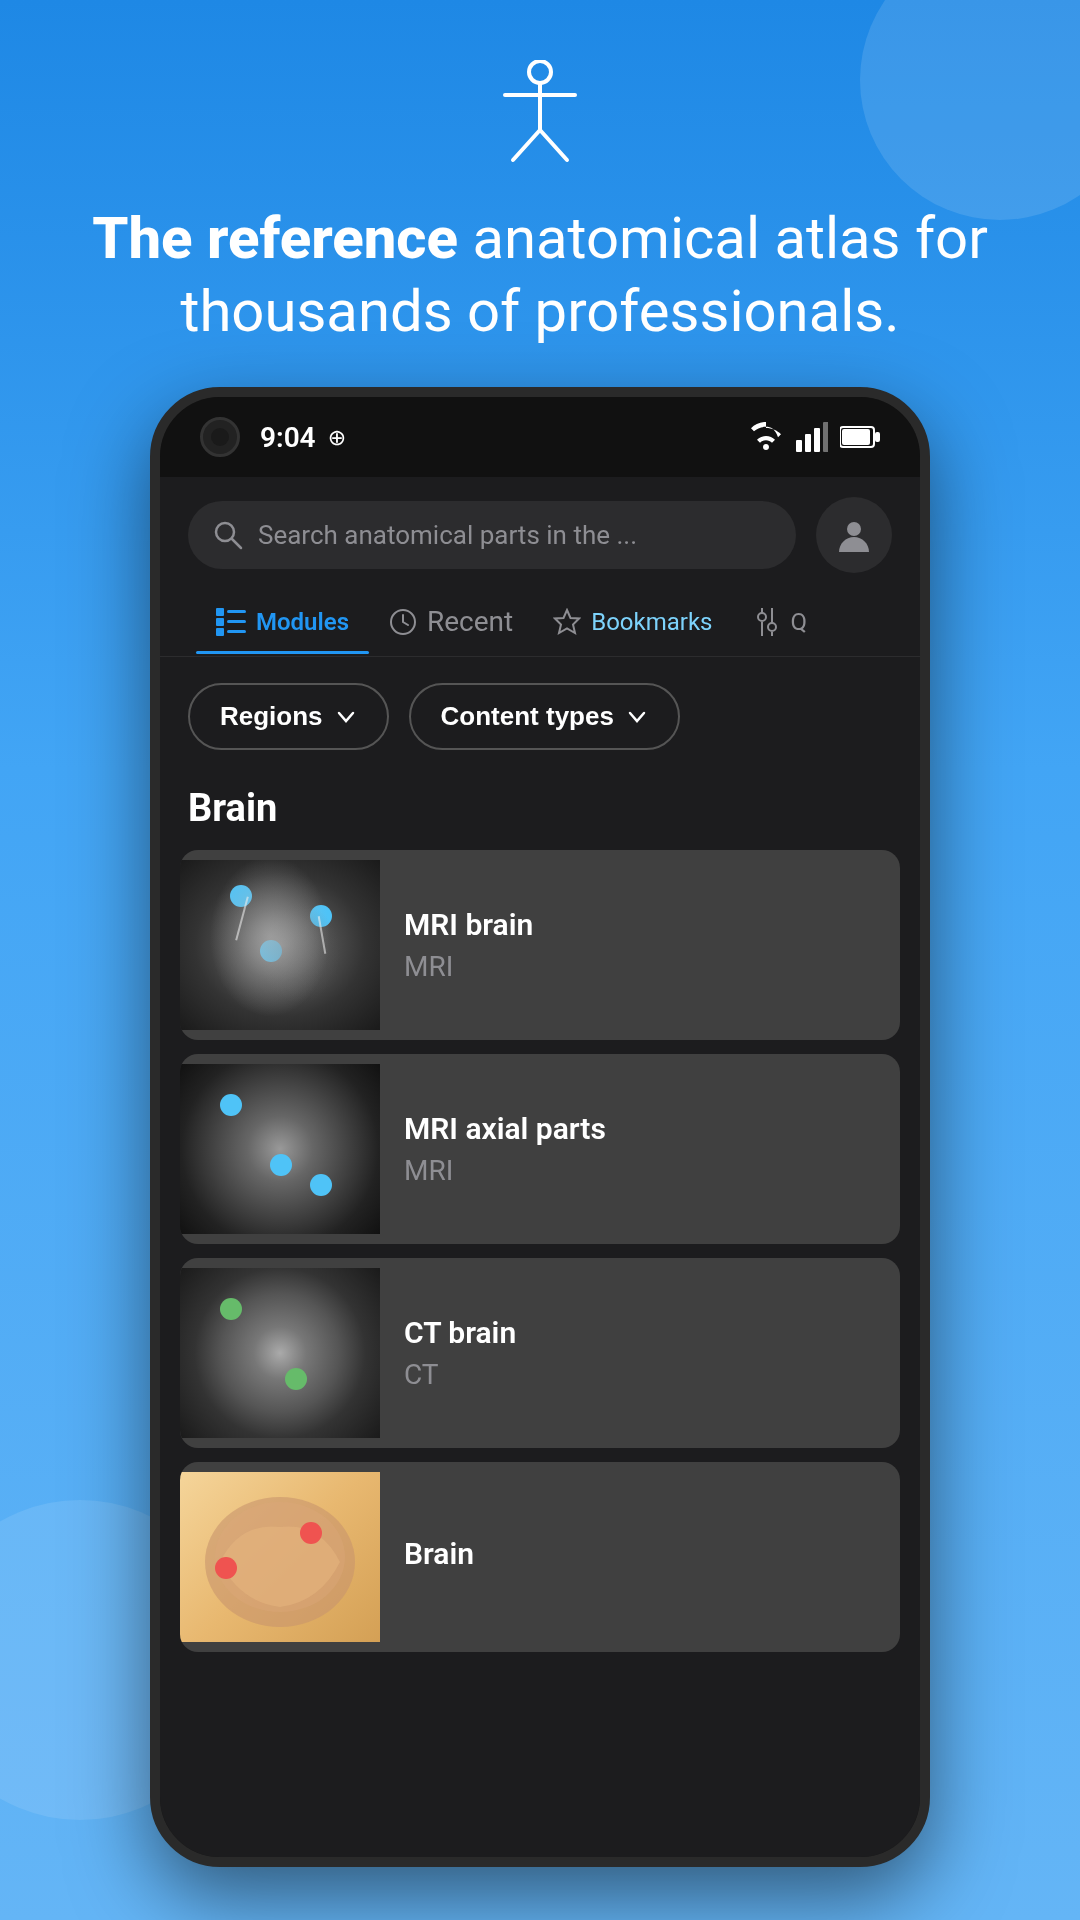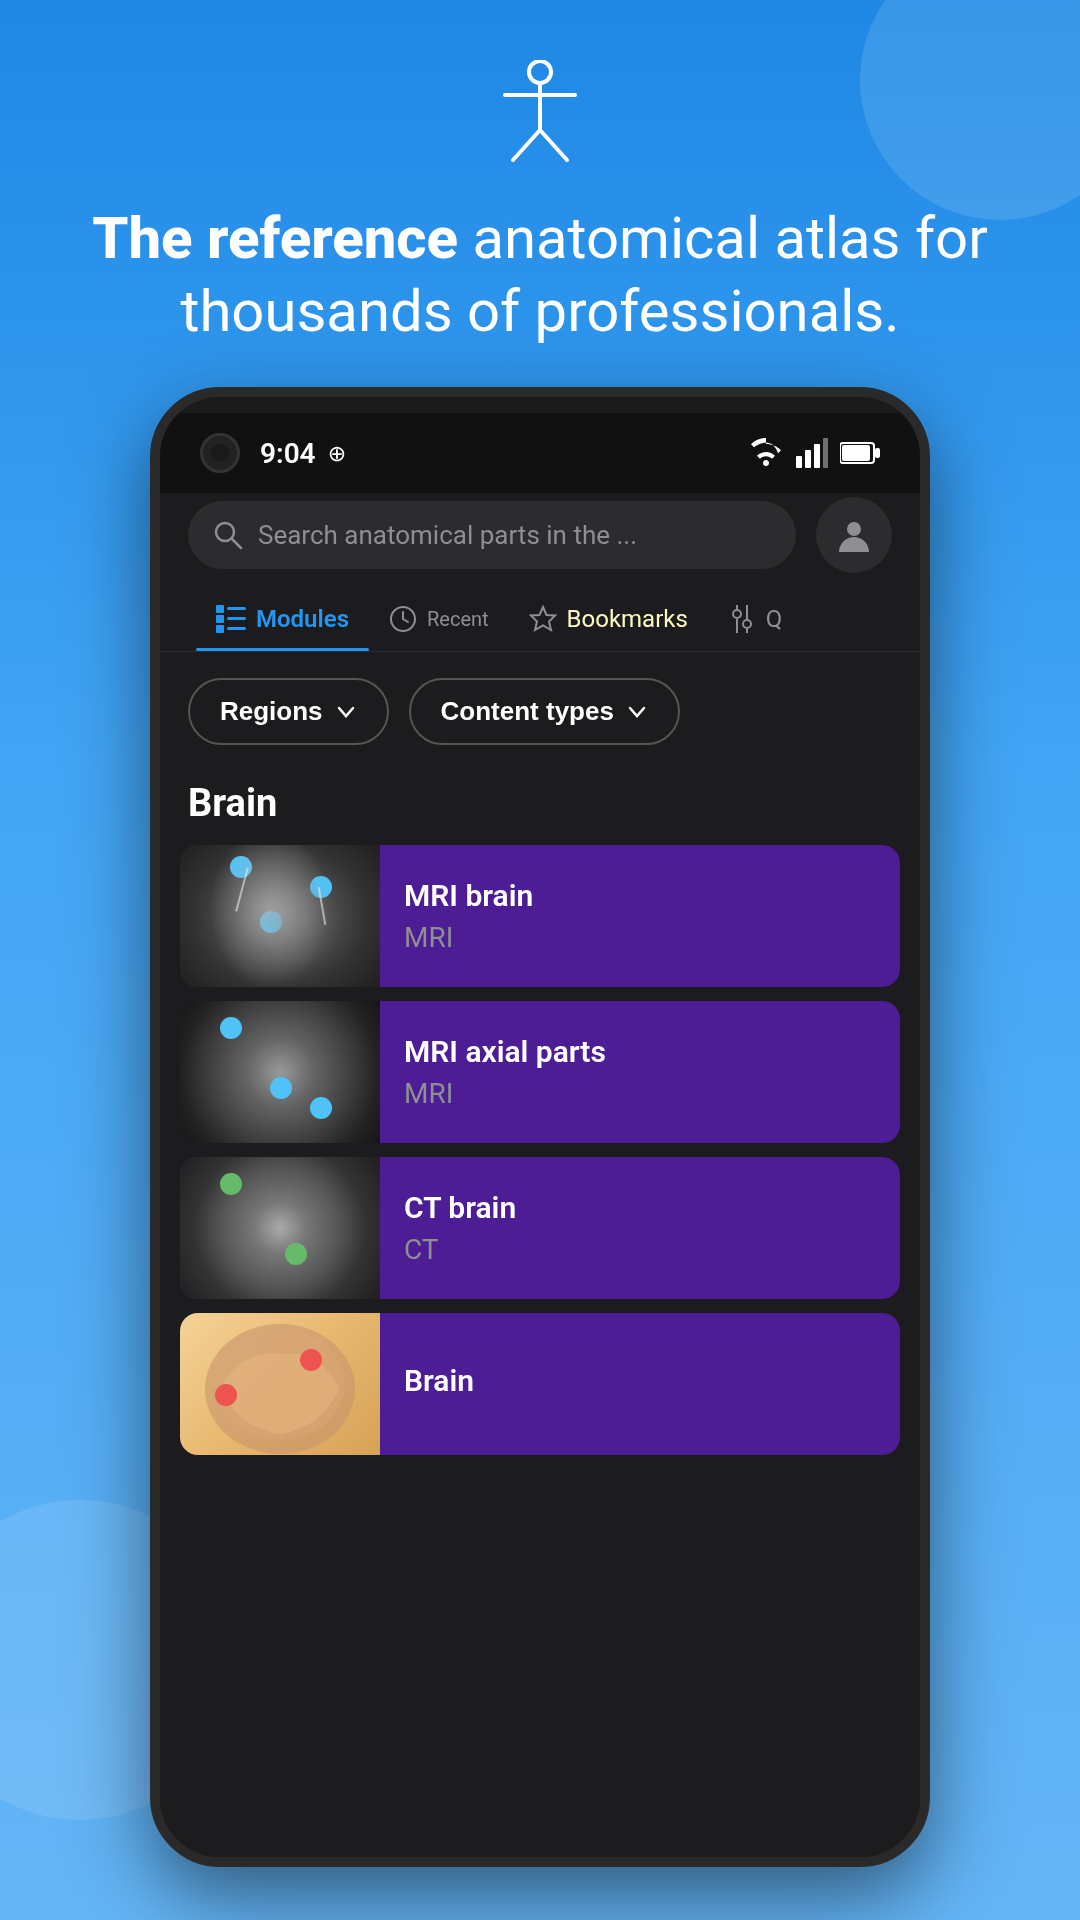--- a/index.html
+++ b/index.html
@@ -81,21 +81,21 @@
       background: #1a1a1a;
       border-radius: 70px;
       position: relative;
       overflow: hidden;
       box-shadow: 0 30px 80px rgba(0,0,0,0.5);
       border: 10px solid #2a2a2a;
     }
 
     .phone-notch {
       position: absolute;
-      top: 16px;
+      top: 0;
       left: 0;
       right: 0;
       height: 80px;
       background: #111;
       z-index: 10;
       display: flex;
       align-items: center;
       padding: 0 40px;
     }
 
@@ -240,26 +240,26 @@
     }
 
     .module-list {
       padding: 0 20px;
       display: flex;
       flex-direction: column;
       gap: 14px;
     }
 
     .module-item {
-      background: #4c1d95;
+      background: #404040;
       border-radius: 18px;
       display: flex;
       align-items: center;
       overflow: hidden;
-      height: 142px;
+      height: 190px;
     }
 
     .module-image {
       width: 200px;
       height: 170px;
       flex-shrink: 0;
       position: relative;
       overflow: hidden;
       background: #1a1a1a;
     }
@@ -419,27 +419,27 @@
             <rect x="11" y="12" width="19" height="3" rx="1.5"></rect>
             <rect x="11" y="22" width="19" height="3" rx="1.5"></rect>
           </svg>
           <span style="font-size:24px;font-weight:600;color:#2196F3;">Modules</span>
         </div>
         <div class="nav-tab">
           <svg width="28" height="28" viewBox="0 0 28 28" fill="none" stroke="#8e8e93" stroke-width="2">
             <circle cx="14" cy="14" r="12"></circle>
             <path d="M14 7v7l5 3" stroke-linecap="round"></path>
           </svg>
-          <span style="font-size:20px;color:#8e8e93;">Recent</span>
+          <span style="font-size:28px;color:#8e8e93;">Recent</span>
         </div>
         <div class="nav-tab">
           <svg width="28" height="28" viewBox="0 0 28 28" fill="none" stroke="#8e8e93" stroke-width="2">
             <polygon points="14,2 17.5,10 26,10.5 20,16.5 22,25 14,20.5 6,25 8,16.5 2,10.5 10.5,10"></polygon>
           </svg>
-          <span style="font-size:24px;color:#fef9c3;">Bookmarks</span>
+          <span style="font-size:24px;color:#7dd3fc;">Bookmarks</span>
         </div>
         <div class="nav-tab">
           <svg width="28" height="28" viewBox="0 0 28 28" fill="none" stroke="#8e8e93" stroke-width="2">
             <circle cx="9" cy="9" r="4"></circle>
             <circle cx="19" cy="19" r="4"></circle>
             <line x1="9" y1="14" x2="9" y2="28"></line>
             <line x1="9" y1="0" x2="9" y2="5"></line>
             <line x1="19" y1="24" x2="19" y2="28"></line>
             <line x1="19" y1="0" x2="19" y2="15"></line>
           </svg>

